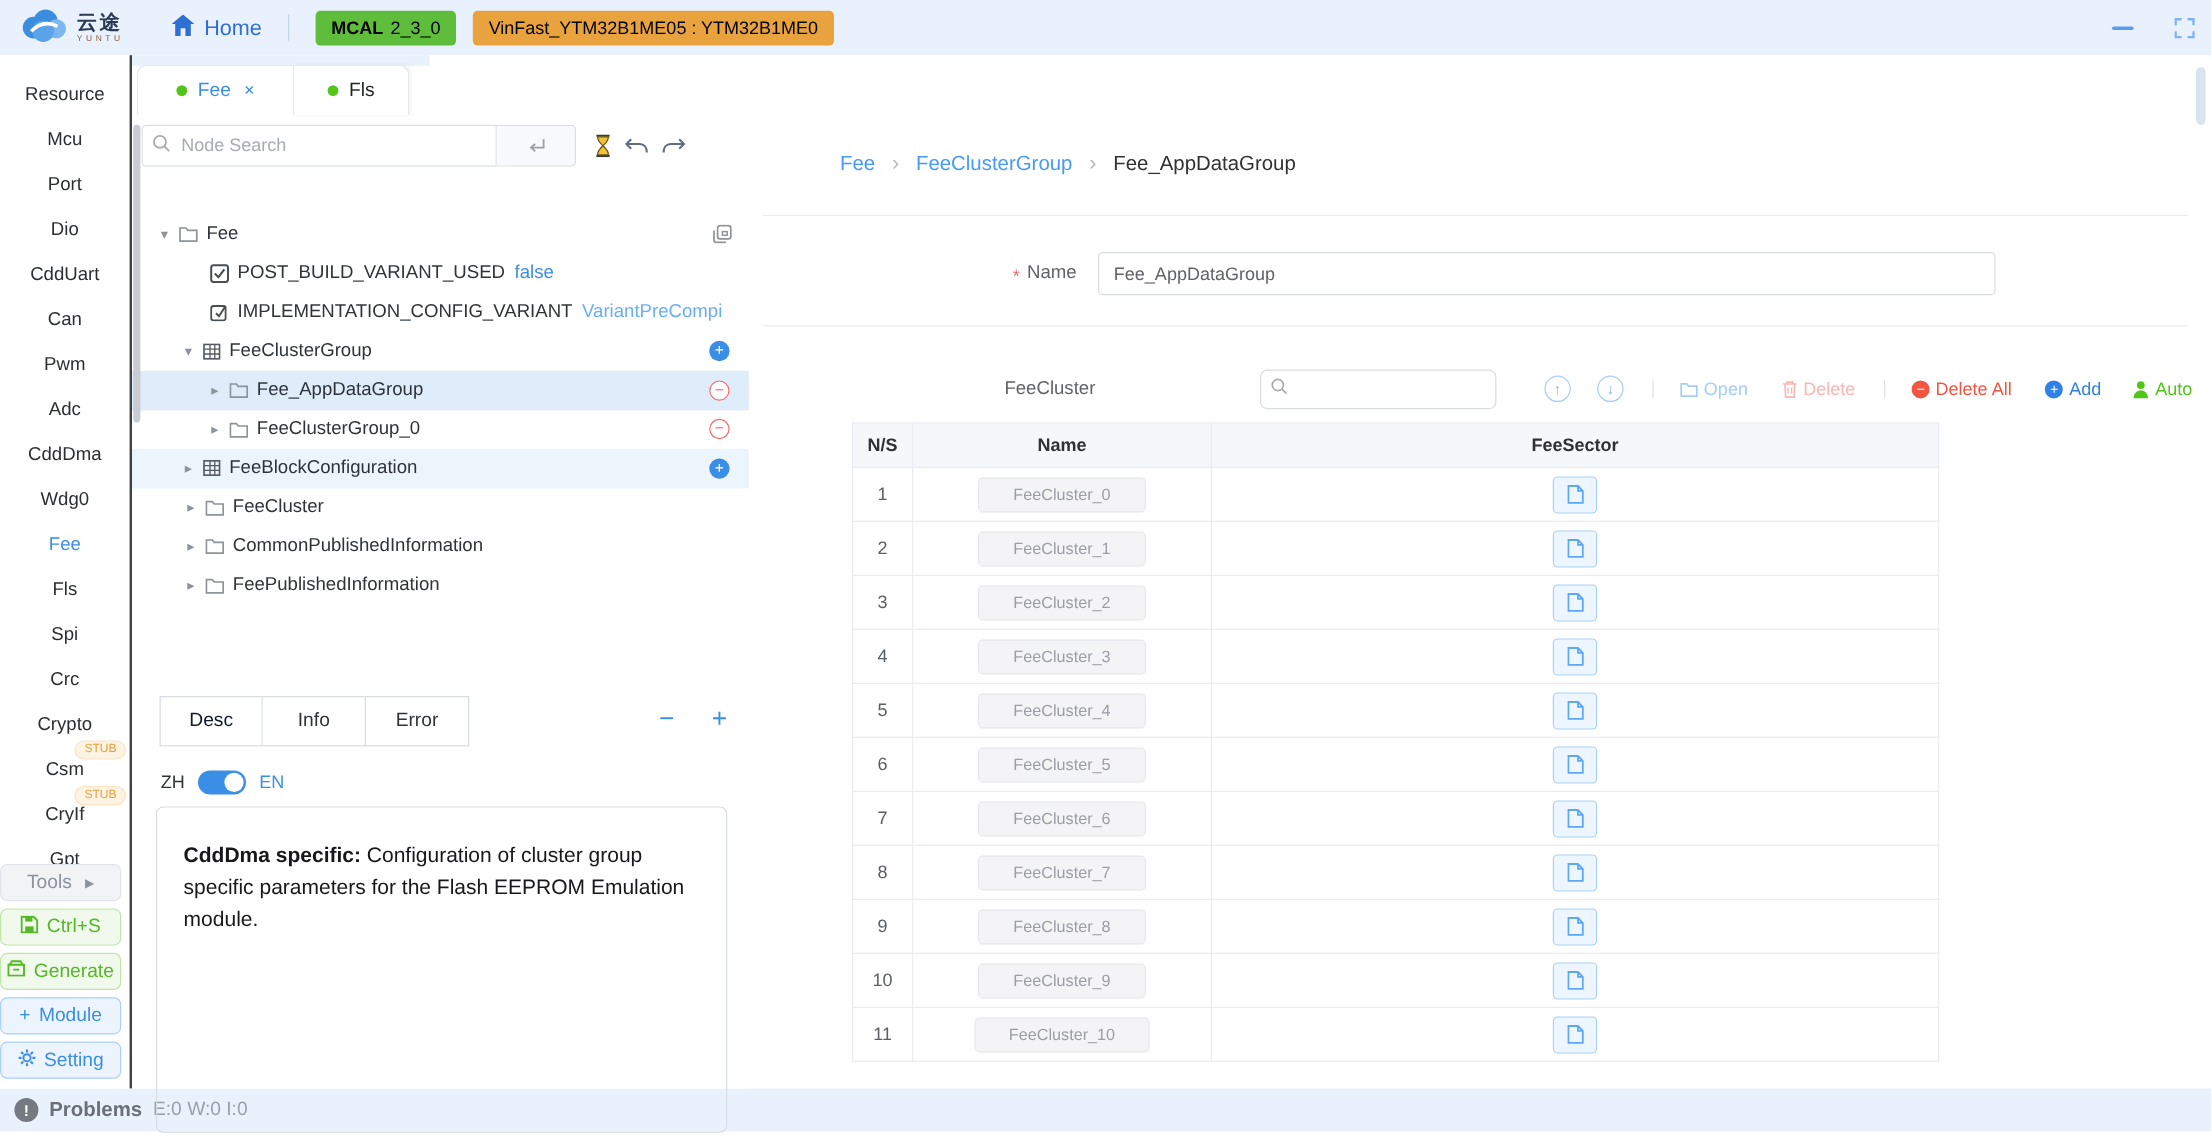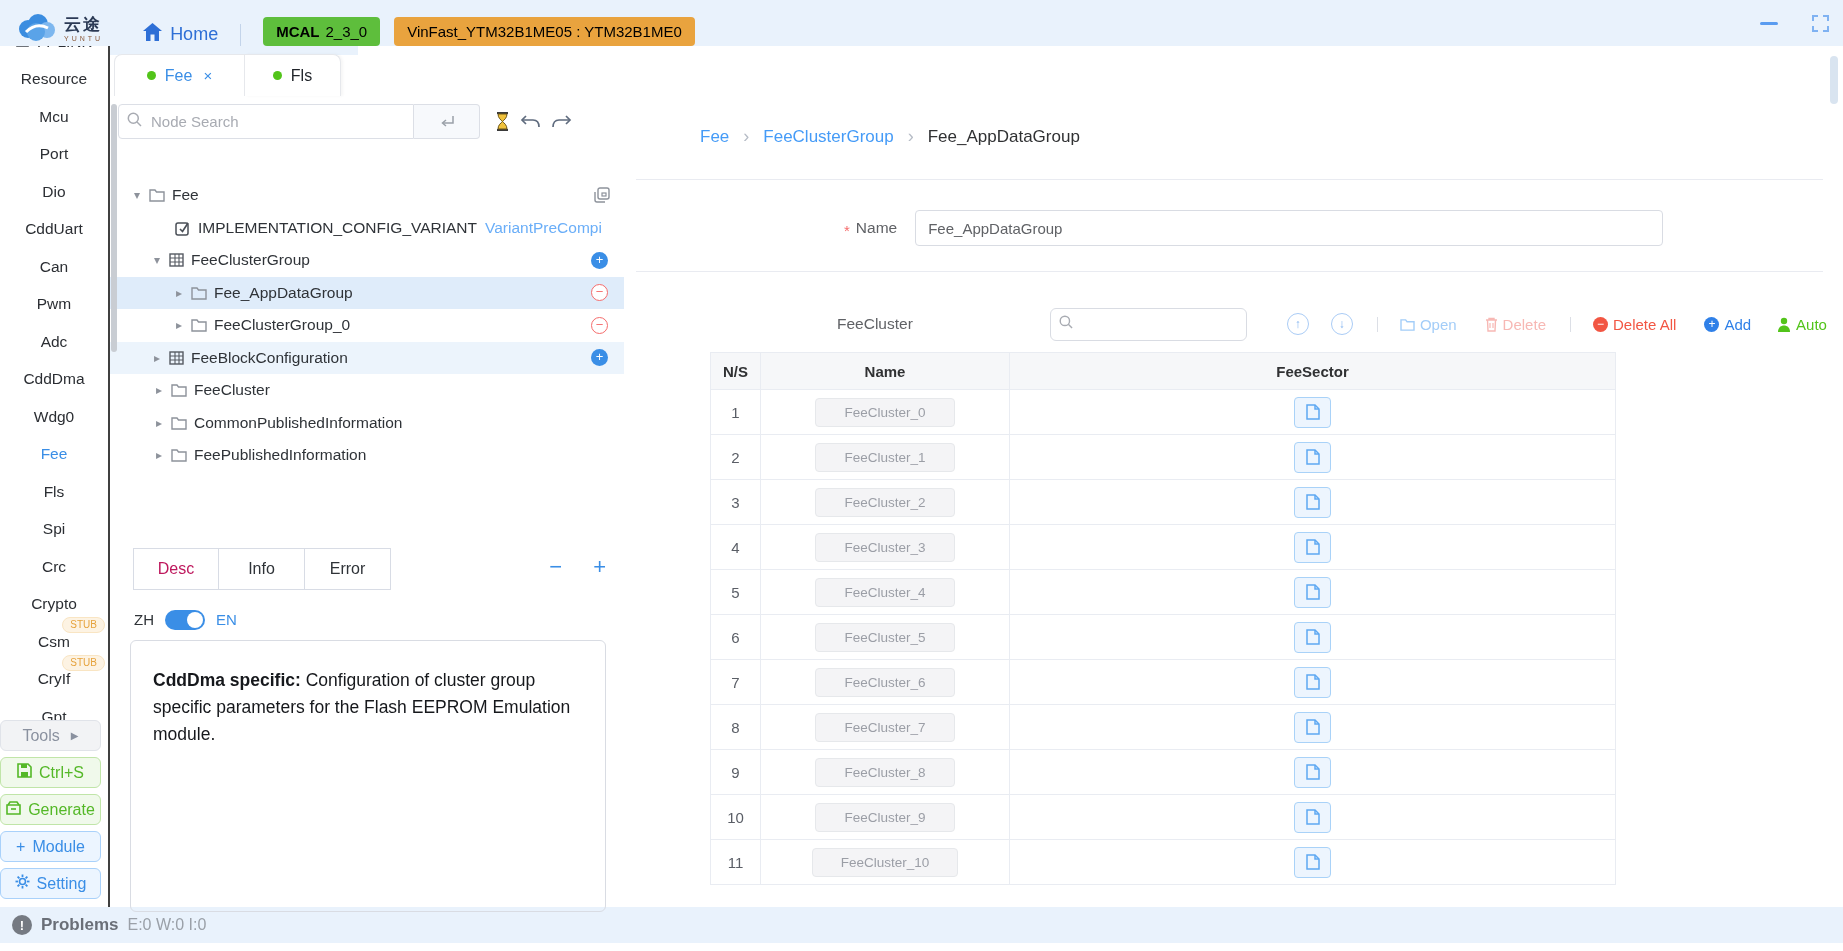--- a/index.html
+++ b/index.html
@@ -2,21 +2,21 @@
 <html><head>
 <meta charset="utf-8">
 <style>
   * { margin:0; padding:0; box-sizing:border-box; }
   html,body { background:#fff; }
   body { font-family:"Liberation Sans", sans-serif; }
   .app { width:1843px; height:951px; position:relative; background:#fff; overflow:hidden;
          display:flex; flex-direction:column; }
 
   
-  .topbar { height:46px; background:#e9f2fc; flex:none; display:flex; align-items:flex-end; padding:0 16px; position:relative; }
+  .topbar { height:46px; background:#e9f2fc; flex:none; display:flex; align-items:center; padding:0 16px; position:relative; }
   .logo { display:flex; align-items:center; gap:6px; }
   .logo-txt { display:flex; flex-direction:column; line-height:1; }
   .logo-cn { font-size:17px; font-weight:bold; color:#2b3a55; letter-spacing:2px; }
   .logo-sub { font-size:7px; color:#8b5a3b; letter-spacing:3px; margin-top:2px; }
   .home { display:flex; align-items:center; gap:8px; margin-left:40px; color:#2e6fd6; font-size:18px; font-weight:500; cursor:pointer; }
   .tb-divider { width:1px; height:22px; background:#c3d4ea; margin:0 22px; }
   .badge { border-radius:4px; color:#000000; font-size:15px; padding:6px 13px; white-space:nowrap; cursor:pointer; }
   .badge-green { background:#5ebe3c; }
   .badge-green b { font-weight:bold; margin-right:6px; }
   .badge-orange { background:#e9a33e; margin-left:14px; }
@@ -83,21 +83,21 @@
   .plus-circle { background:#3a8ee6; color:#fff; }
   .minus-circle { background:#fff; border:1.5px solid #f56c6c; color:#f56c6c; line-height:13px; }
   .copy-action { position:absolute; right:14px; display:flex; cursor:pointer; }
 
   
   .desc-section { margin-top:76px; flex:none; position:relative; }
   .desc-tabs { display:flex; margin-left:23px; }
   .desc-tab { width:86px; height:42px; border:1px solid #d8dce5; display:flex; align-items:center; justify-content:center;
               font-size:16px; color:#2f3338; background:#fff; cursor:pointer; }
   .desc-tab + .desc-tab { border-left:none; }
-  .desc-tab.active { color:#be185d; }
+  .desc-tab.active { color:#0f172a; }
   .dt-min,.dt-plus { position:absolute; top:6px; font-size:22px; color:#3a8ee6; cursor:pointer; }
   .dt-min { right:62px; }
   .dt-plus { right:18px; }
   .lang-row { display:flex; align-items:center; gap:11px; margin:20px 0 0 24px; }
   .lang-zh { font-size:15px; color:#2f3338; }
   .lang-en { font-size:15px; color:#3a8ee6; }
   .toggle { width:40px; height:20px; border-radius:10px; background:#3a8ee6; position:relative; cursor:pointer; }
   .knob { position:absolute; right:2px; top:2px; width:16px; height:16px; border-radius:50%; background:#fff; }
   .desc-box { margin:10px 0 0 20px; width:476px; height:272px; border:1px solid #d9dce3; border-radius:6px;
               padding:26px 22px; font-size:17.5px; line-height:1.55; color:#16181c; }
@@ -376,20 +376,30 @@
               <svg width="16" height="16" viewBox="0 0 16 16">
                 <rect x="4" y="1" width="11" height="11" rx="2" fill="none" stroke="#8d929b" stroke-width="1.4"></rect>
                 <path d="M1 5 V13 A2 2 0 0 0 3 15 H11" fill="none" stroke="#8d929b" stroke-width="1.4"></path>
                 <rect x="8" y="6" width="4" height="3" fill="none" stroke="#8d929b" stroke-width="1.2"></rect>
               </svg>
             </span>
         </div>
         <div class="tree-row" style="padding-left:60px">
           <span class="ticon">
               <svg width="16" height="16" viewBox="0 0 16 16">
+                <rect x="1" y="1" width="14" height="14" rx="2" fill="none" stroke="#4a4f57" stroke-width="1.7"></rect>
+                <path d="M4 8 L7 11 L12 4.5" fill="none" stroke="#4a4f57" stroke-width="1.8"></path>
+              </svg>
+            </span>
+          <span class="tlabel">POST_BUILD_VARIANT_USED</span>
+          <span class="tvalue">false</span>
+        </div>
+        <div class="tree-row" style="padding-left:60px">
+          <span class="ticon">
+              <svg width="16" height="16" viewBox="0 0 16 16">
                 <rect x="1" y="3" width="12" height="12" rx="2" fill="none" stroke="#4a4f57" stroke-width="1.5"></rect>
                 <path d="M5 9 L7.5 11.5 L13 3" fill="none" stroke="#4a4f57" stroke-width="1.7"></path>
               </svg>
             </span>
           <span class="tlabel">IMPLEMENTATION_CONFIG_VARIANT</span>
           <span class="tvalue lite">VariantPreCompi</span>
         </div>
         <div class="tree-row" style="padding-left:40px">
           <span class="caret">▾</span>
           <span class="ticon">

